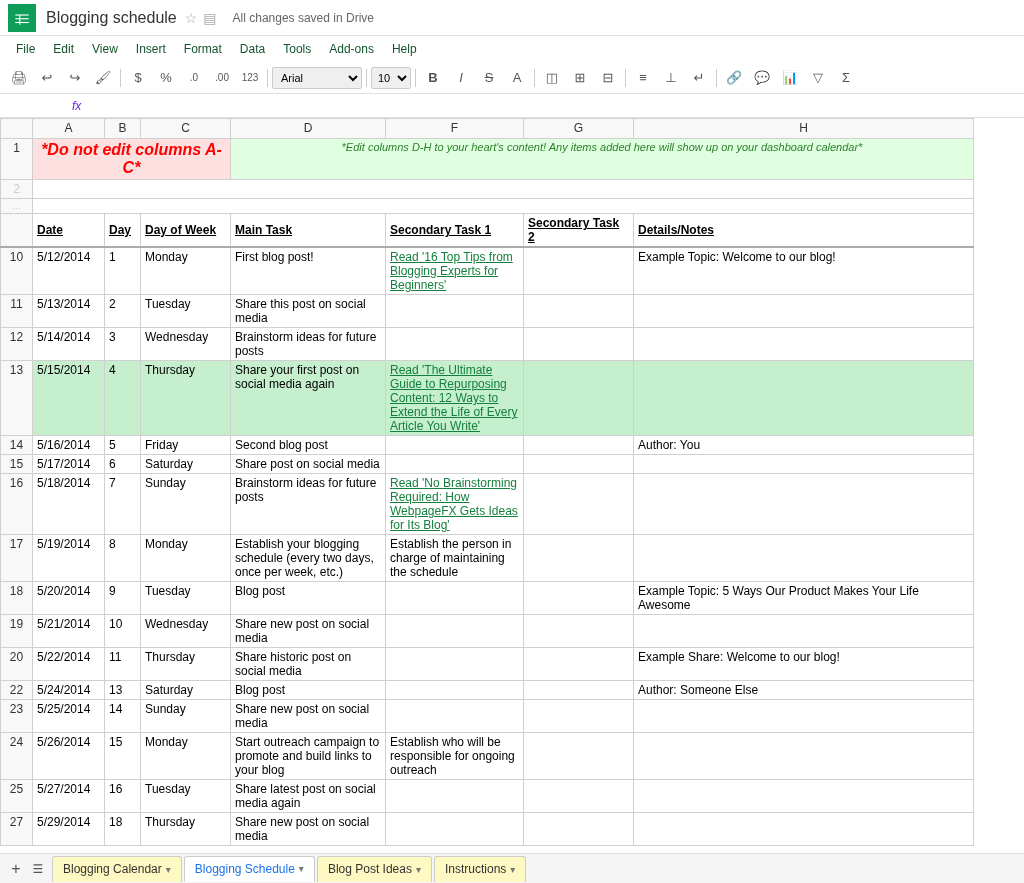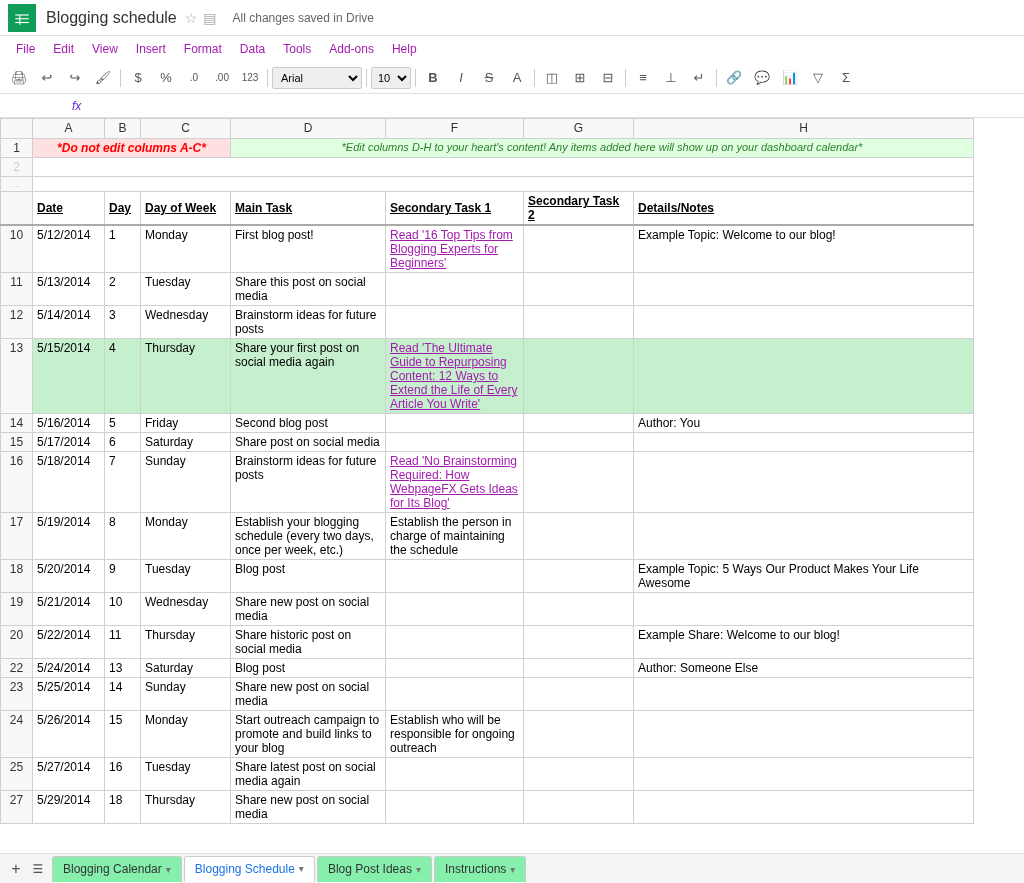--- a/index.html
+++ b/index.html
@@ -18,21 +18,21 @@
     .title-text { font-size: 16px; color: #333; margin-right: 8px; }
     .title-star { color: #aaa; font-size: 14px; margin-right: 6px; cursor: pointer; }
     .title-folder { color: #aaa; font-size: 14px; }
     
     
     .menu-bar {
       display: flex; align-items: center; height: 26px; padding: 0 8px;
       background: #fff; gap: 2px;
     }
     .menu-item {
-      padding: 2px 8px; font-size: 12px; color: #a21caf; cursor: pointer; border-radius: 2px;
+      padding: 2px 8px; font-size: 12px; color: #14532d; cursor: pointer; border-radius: 2px;
     }
     .saved-status { margin-left: 16px; font-size: 12px; color: #666; }
 
     
     .toolbar {
       display: flex; align-items: center; height: 32px; padding: 0 6px;
       background: #fff; border-bottom: 1px solid #e0e0e0; gap: 2px;
     }
     .tb-btn {
       width: 26px; height: 26px; display: flex; align-items: center; justify-content: center;
@@ -83,34 +83,34 @@
       position: sticky; top: 0; z-index: 5;
     }
     
     .row-header {
       background: #f8f8f8; text-align: center; font-weight: normal;
       color: #333; font-size: 11px; width: 32px; min-width: 32px;
       position: sticky; left: 0; z-index: 4;
     }
     .data-cell { vertical-align: top; font-size: 12px; padding: 3px 4px; }
     .header-row td { font-weight: bold; border-bottom: 2px solid #aaa; vertical-align: middle; text-decoration: underline; }
-    .link-text { color: #a21caf; text-decoration: underline; cursor: pointer; }
+    .link-text { color: #15803d; text-decoration: underline; cursor: pointer; }
 
     
     .tab-bar {
       display: flex; align-items: center; height: 30px;
       background: #f5f5f5; border-top: 1px solid #e0e0e0; padding: 0 4px;
       position: fixed; bottom: 0; left: 0; right: 0;
     }
     .tab-add { width: 24px; height: 24px; display: flex; align-items: center; justify-content: center; cursor: pointer; color: #555; font-size: 16px; }
     .tab-menu { width: 20px; height: 20px; display: flex; align-items: center; justify-content: center; cursor: pointer; color: #555; margin-right: 4px; }
     .sheet-tab {
       display: flex; align-items: center; height: 26px; padding: 0 10px;
       border: 1px solid #ccc; border-bottom: none; border-radius: 3px 3px 0 0;
-      background: #86efac; cursor: pointer; font-size: 12px; color: #333;
+      background: #fef9c3; cursor: pointer; font-size: 12px; color: #333;
       margin-right: 2px; gap: 4px;
     }
     .sheet-tab.active {
       background: #fff; border-bottom: 1px solid #fff; font-weight: 500;
       color: #1a73e8;
     }
     .sheet-tab .tab-arrow { font-size: 10px; color: #777; }
 
     
     .w-date { width: 72px; }
@@ -218,21 +218,21 @@
         <th class="col-header">D</th>
         <th class="col-header">F</th>
         <th class="col-header">G</th>
         <th class="col-header">H</th>
       </tr>
     </thead>
     <tbody>
 
       <tr>
         <td class="row-header">1</td>
-        <td colspan="3" class="data-cell" style="background:#ffe0e0; text-align:center; color:red; font-style:italic; font-weight:bold; font-size:12px;">
+        <td colspan="3" class="data-cell" style="background:#ffe0e0; text-align:center; color:red; font-style:italic; font-weight:bold; font-size:16px;">
           *Do not edit columns A-C*
         </td>
         <td colspan="4" class="data-cell" style="background:#e0ffe0; text-align:center; color:#2d7f2d; font-style:italic; font-size:11px;">
           *Edit columns D-H to your heart's content! Any items added here will show up on your dashboard calendar*
         </td>
       </tr>
 
       <tr>
         <td class="row-header" style="color:#ccc;">2</td>
         <td class="data-cell" colspan="7"></td>

